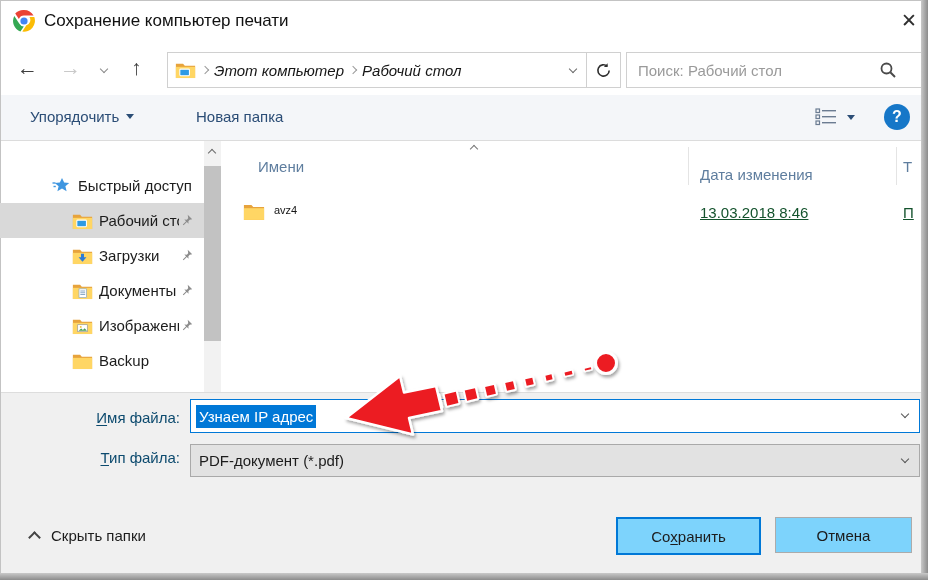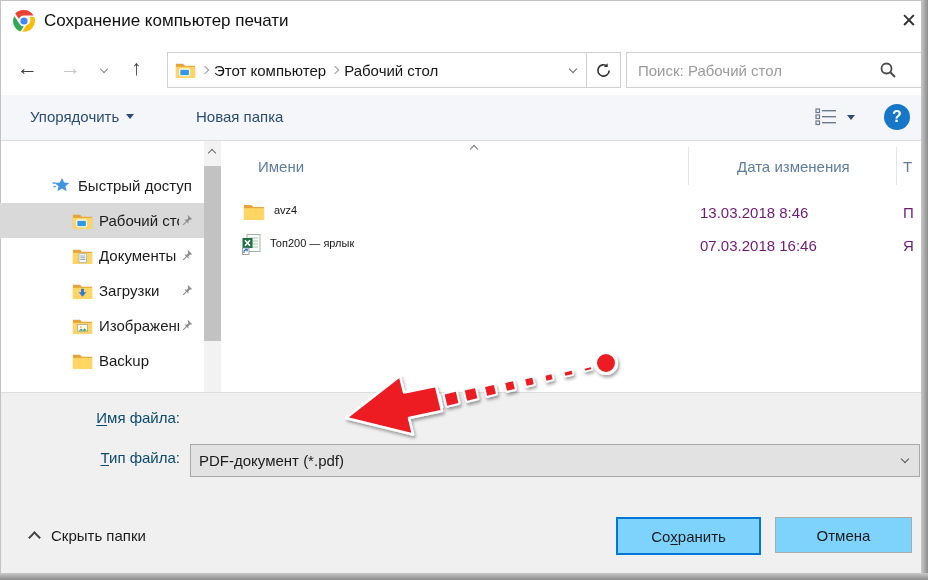--- a/index.html
+++ b/index.html
@@ -13,41 +13,41 @@
   .chev.sm{width:5px;height:5px;border-width:1.5px;}
   .chev.up{transform:rotate(-135deg);}
   .chev.right{transform:rotate(-45deg);}
   .caret{display:inline-block;width:0;height:0;border-left:4px solid transparent;
          border-right:4px solid transparent;border-top:5px solid currentColor;}
   
   .title{font-size:17px;color:#111;}
   .closex{font-size:19px;color:#2f2f2f;cursor:default;}
   
   .navglyph{font-size:21px;line-height:1;}
-  .crumbbox{background:#fff;border:1px solid #d0d0d0;display:flex;align-items:center;}
+  .crumbbox{background:#fff;border:1px solid #d0d0d0;display:flex;align-items:center;font-style:italic;}
   .crumb{font-size:15px;color:#161616;padding:0 6px;white-space:nowrap;}
   .searchbox{background:#fff;border:1px solid #d0d0d0;}
   .searchbox input{border:0;outline:0;width:245px;height:28px;margin:2px 0 12px 9px;
         font-size:15px;font-family:"Liberation Sans",sans-serif;color:#000000;background:transparent;}
   .searchbox input::placeholder{color:#9a9a9a;opacity:1;}
   
   .toolbar{background:#f4f6f9;border-bottom:1px solid #dcdcdc;}
   .tbtn{font-size:15px;color:#2b4d76;display:flex;align-items:center;gap:7px;}
   .helpcirc{width:26px;height:26px;border-radius:50%;background:#1677c8;color:#fff;
         font-size:16px;font-weight:bold;display:flex;align-items:center;justify-content:center;}
   
   .siderow{height:35px;display:flex;align-items:center;}
   .siderow.selected{background:#d9d9d9;}
   .sidelabel{font-size:15px;white-space:nowrap;overflow:hidden;}
   .scrolltrack{background:#f2f2f2;}
   .scrollthumb{background:#c2c2c2;}
   
   .colhead{font-size:15px;color:#5e7d9e;white-space:nowrap;}
   .fname{font-size:11px;color:#161616;white-space:nowrap;}
-  .fmeta{font-size:15px;color:#701a75;white-space:nowrap;}
+  .fmeta{font-size:15px;color:#14532d;white-space:nowrap;text-decoration:underline;}
   .coldiv{width:1px;background:#e4e4e4;}
   
   .panel{background:#f0f0f0;border-top:1px solid #ddd;}
   .flabel{font-size:15px;color:#0c4a6e;text-align:right;}
   .ukey{text-decoration:underline;text-underline-offset:2px;}
   .fninput{background:#fff;border:1px solid #0078d7;display:flex;align-items:center;}
   .selection{background:#0078d7;color:#fff;font-size:15px;padding:3px 3px;margin-left:5px;white-space:nowrap;}
   .ftselect{background:#e2e2e2;border:1px solid #a9a9a9;display:flex;align-items:center;}
   .ftselect span{font-size:15px;margin-left:8px;}
   .btn{display:flex;align-items:center;justify-content:center;font-size:15px;background:#7dd3fc;}
@@ -158,53 +158,53 @@
             <path d="M9.5 1l5.5 5.5-3 .7-1.7 1.7.3 3.1-2.2-2.2-4 4-.9-.9 4-4L5.3 6.7l3.1.3 1.7-1.7z" fill="#8c8c8c"></path>
           </svg>
       </span>
     </div>
 
     <div class="siderow">
       <span style="margin-left:72px;display:inline-flex;">
         <svg width="21" height="18" viewBox="0 0 24 20">
           <path d="M1 2.8h8.2l2 2.4H23v14H1z" fill="#e7a33c"></path>
           <path d="M1 6.4h22v12.8H1z" fill="#ffd664"></path>
+          <path d="M10.3 7.5h3.4v4h2.8L12 16.5 7.5 11.5h2.8z" fill="#2e7cd6"></path>
+        </svg>
+      </span>
+      <span class="sidelabel" style="margin-left:6px;width:80px;">Загрузки</span>
+      <span style="margin-left:1px;display:inline-flex;">
+        <svg width="13" height="13" viewBox="0 0 16 16">
+            <path d="M9.5 1l5.5 5.5-3 .7-1.7 1.7.3 3.1-2.2-2.2-4 4-.9-.9 4-4L5.3 6.7l3.1.3 1.7-1.7z" fill="#8c8c8c"></path>
+          </svg>
+      </span>
+    </div>
+
+    <div class="siderow">
+      <span style="margin-left:72px;display:inline-flex;">
+        <svg width="21" height="18" viewBox="0 0 24 20">
+          <path d="M1 2.8h8.2l2 2.4H23v14H1z" fill="#e7a33c"></path>
+          <path d="M1 6.4h22v12.8H1z" fill="#ffd664"></path>
           <rect x="8" y="7.5" width="8.5" height="10" fill="#fff" stroke="#8faabf" stroke-width="0.8"></rect>
           <path d="M9.5 10h5.5M9.5 12h5.5M9.5 14h5.5" stroke="#6d93b5" stroke-width="0.9"></path>
         </svg>
       </span>
       <span class="sidelabel" style="margin-left:6px;width:80px;">Документы</span>
       <span style="margin-left:1px;display:inline-flex;">
         <svg width="13" height="13" viewBox="0 0 16 16">
             <path d="M9.5 1l5.5 5.5-3 .7-1.7 1.7.3 3.1-2.2-2.2-4 4-.9-.9 4-4L5.3 6.7l3.1.3 1.7-1.7z" fill="#8c8c8c"></path>
           </svg>
       </span>
     </div>
 
     <div class="siderow">
       <span style="margin-left:72px;display:inline-flex;">
         <svg width="21" height="18" viewBox="0 0 24 20">
           <path d="M1 2.8h8.2l2 2.4H23v14H1z" fill="#e7a33c"></path>
           <path d="M1 6.4h22v12.8H1z" fill="#ffd664"></path>
-          <path d="M10.3 7.5h3.4v4h2.8L12 16.5 7.5 11.5h2.8z" fill="#2e7cd6"></path>
-        </svg>
-      </span>
-      <span class="sidelabel" style="margin-left:6px;width:80px;">Загрузки</span>
-      <span style="margin-left:1px;display:inline-flex;">
-        <svg width="13" height="13" viewBox="0 0 16 16">
-            <path d="M9.5 1l5.5 5.5-3 .7-1.7 1.7.3 3.1-2.2-2.2-4 4-.9-.9 4-4L5.3 6.7l3.1.3 1.7-1.7z" fill="#8c8c8c"></path>
-          </svg>
-      </span>
-    </div>
-
-    <div class="siderow">
-      <span style="margin-left:72px;display:inline-flex;">
-        <svg width="21" height="18" viewBox="0 0 24 20">
-          <path d="M1 2.8h8.2l2 2.4H23v14H1z" fill="#e7a33c"></path>
-          <path d="M1 6.4h22v12.8H1z" fill="#ffd664"></path>
           <rect x="6.5" y="8.5" width="11" height="8" fill="#fff" stroke="#999" stroke-width="0.8"></rect>
           <circle cx="10" cy="11" r="1.1" fill="#f0c233"></circle>
           <path d="M7.5 15.5l3-2.6 2 1.6 2-2 2.5 3z" fill="#4a9e57"></path>
         </svg>
       </span>
       <span class="sidelabel" style="margin-left:6px;width:80px;">Изображения</span>
       <span style="margin-left:1px;display:inline-flex;">
         <svg width="13" height="13" viewBox="0 0 16 16">
             <path d="M9.5 1l5.5 5.5-3 .7-1.7 1.7.3 3.1-2.2-2.2-4 4-.9-.9 4-4L5.3 6.7l3.1.3 1.7-1.7z" fill="#8c8c8c"></path>
           </svg>
@@ -222,57 +222,46 @@
     </div>
   </div>
 
   <div class="abs scrolltrack" style="left:204px;top:141px;width:17px;height:251px;">
     <span class="chev sm up" style="position:absolute;left:5px;top:9px;color:#6a6a6a;"></span>
     <div class="scrollthumb" style="position:absolute;left:0;top:25px;width:17px;height:175px;"></div>
   </div>
 
   <span class="abs chev sm up" style="left:471px;top:146px;color:#777;"></span>
   <div class="abs colhead" style="left:258px;top:158px;text-align:right;">Имени</div>
-  <div class="abs colhead" style="left:700px;top:158px;margin-left:37px;">Дата изменения</div>
+  <div class="abs colhead" style="left:700px;top:166px;">Дата изменения</div>
   <div class="abs colhead" style="left:903px;top:158px;">Т</div>
   <div class="abs coldiv" style="left:688px;top:147px;height:38px;"></div>
   <div class="abs coldiv" style="left:896px;top:147px;height:38px;"></div>
 
   <div class="abs" style="left:228px;top:198px;width:700px;height:32px;">
     <span class="abs" style="left:15px;top:4px;display:inline-flex;">
       <svg width="22" height="19" viewBox="0 0 24 20">
         <path d="M1 2.8h8.2l2 2.4H23v14H1z" fill="#e7a33c"></path>
         <path d="M1 6.4h22v12.8H1z" fill="#ffd664"></path>
       </svg>
     </span>
     <span class="abs fname" style="left:46px;top:6px;">avz4</span>
     <span class="abs fmeta" style="left:472px;top:6px;">13.03.2018 8:46</span>
     <span class="abs fmeta" style="left:675px;top:6px;">П</span>
   </div>
 
-  <div class="abs" style="left:228px;top:230px;width:700px;height:32px;">
-    <span class="abs" style="left:12px;top:3px;display:inline-flex;">
-      <svg width="23" height="23" viewBox="0 0 23 23">
-        <rect x="7" y="1.5" width="13" height="17" fill="#fff" stroke="#9db8a2" stroke-width="1"></rect>
-        <path d="M9 5h9M9 8h9M9 11h9M9 14h9" stroke="#9fc7a4" stroke-width="1"></path>
-        <rect x="2.5" y="5" width="10" height="10" fill="#1f7145"></rect>
-        <path d="M5 7.2l5 5.6M10 7.2l-5 5.6" stroke="#fff" stroke-width="1.6"></path>
-        <rect x="2.5" y="15" width="6.5" height="6.5" fill="#fff" stroke="#8a8a8a" stroke-width="0.8"></rect>
-        <path d="M4 20v-2.2l3.2-1.6M7.2 18.5v-2.3H4.9" stroke="#2a6fd3" stroke-width="1.1" fill="none"></path>
-      </svg>
-    </span>
-    <span class="abs fname" style="left:42px;top:7px;">Топ200 — ярлык</span>
-    <span class="abs fmeta" style="left:472px;top:7px;">07.03.2018 16:46</span>
-    <span class="abs fmeta" style="left:675px;top:7px;">Я</span>
-  </div>
 
   <div class="abs panel" style="left:1px;top:392px;width:926px;height:187px;"></div>
 
   <div class="abs flabel" style="left:70px;top:409px;width:110px;">
     <span class="ukey">И</span><span>мя файла:</span>
+  </div>
+  <div class="abs fninput" style="left:190px;top:399px;width:728px;height:32px;">
+    <span class="selection">Узнаем IP адрес</span>
+    <span class="chev sm" style="position:absolute;right:11px;top:11px;color:#555;"></span>
   </div>
 
   <div class="abs flabel" style="left:70px;top:449px;width:110px;">
     <span class="ukey">Т</span><span>ип файла:</span>
   </div>
   <div class="abs ftselect" style="left:190px;top:444px;width:728px;height:31px;">
     <span>PDF-документ (*.pdf)</span>
     <span class="chev sm" style="position:absolute;right:11px;top:11px;color:#555;"></span>
   </div>
 

